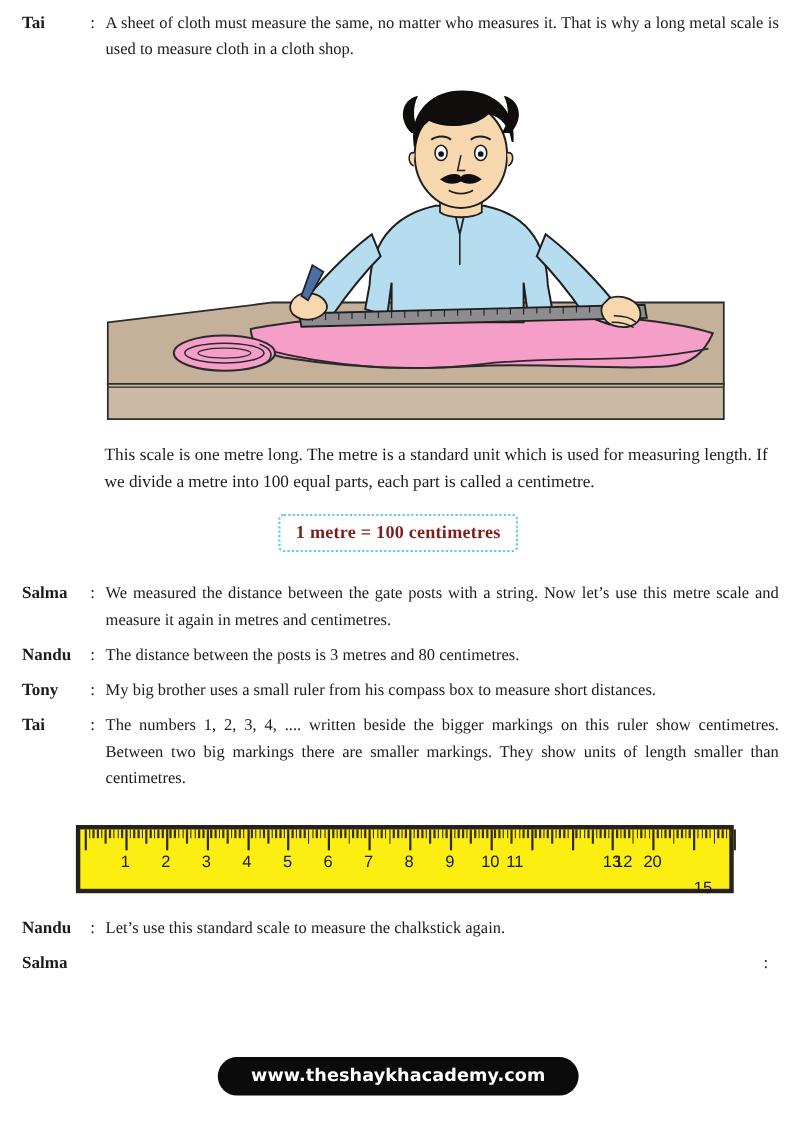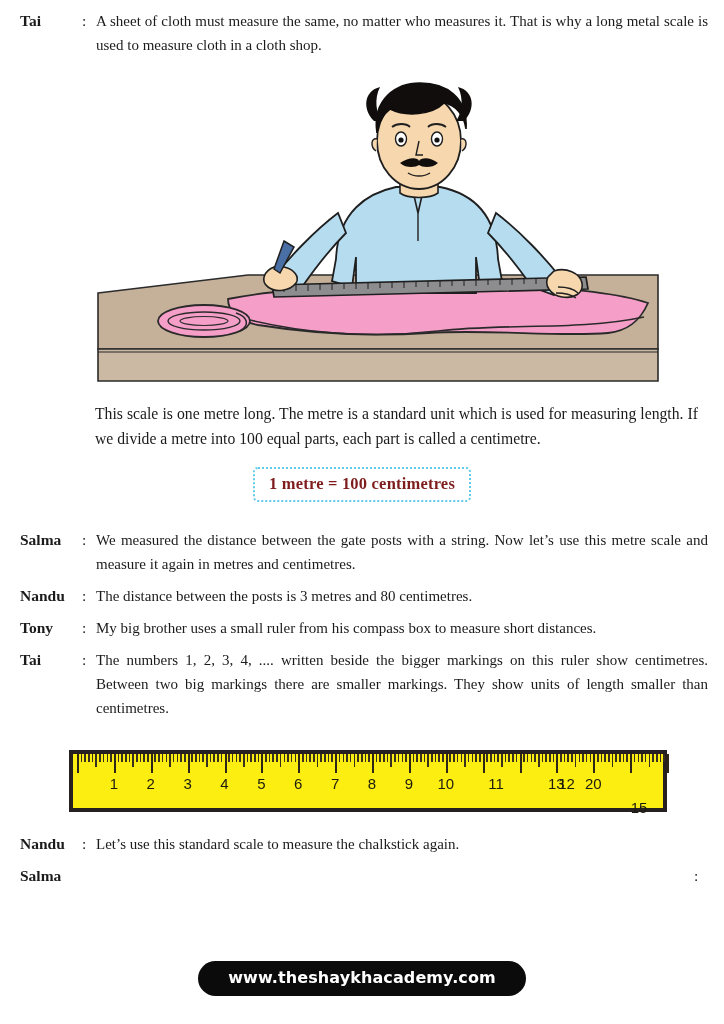--- a/index.html
+++ b/index.html
@@ -490,21 +490,21 @@
           <div class="cmlabel" style="left: 40.875px;">1</div>
           <div class="cmlabel" style="left: 77.75px;">2</div>
           <div class="cmlabel" style="left: 114.625px;">3</div>
           <div class="cmlabel" style="left: 151.5px;">4</div>
           <div class="cmlabel" style="left: 188.375px;">5</div>
           <div class="cmlabel" style="left: 225.25px;">6</div>
           <div class="cmlabel" style="left: 262.125px;">7</div>
           <div class="cmlabel" style="left: 299px;">8</div>
           <div class="cmlabel" style="left: 335.875px;">9</div>
           <div class="cmlabel" style="left: 372.75px;">10</div>
-          <div class="cmlabel" style="left: 423px;">11</div>
+          <div class="cmlabel" style="left: 395px;">11</div>
           <div class="cmlabel" style="left: 446.5px; margin-left: 47px;">12</div>
           <div class="cmlabel" style="left: 483.375px;">13</div>
           <div class="cmlabel" style="left: 520.25px;">20</div>
           <div class="cmlabel" style="left: 566px; margin-top: 24px;">15</div>
         </div>
     </div>
   </div>
 
   <div class="gap-f"></div>
 

